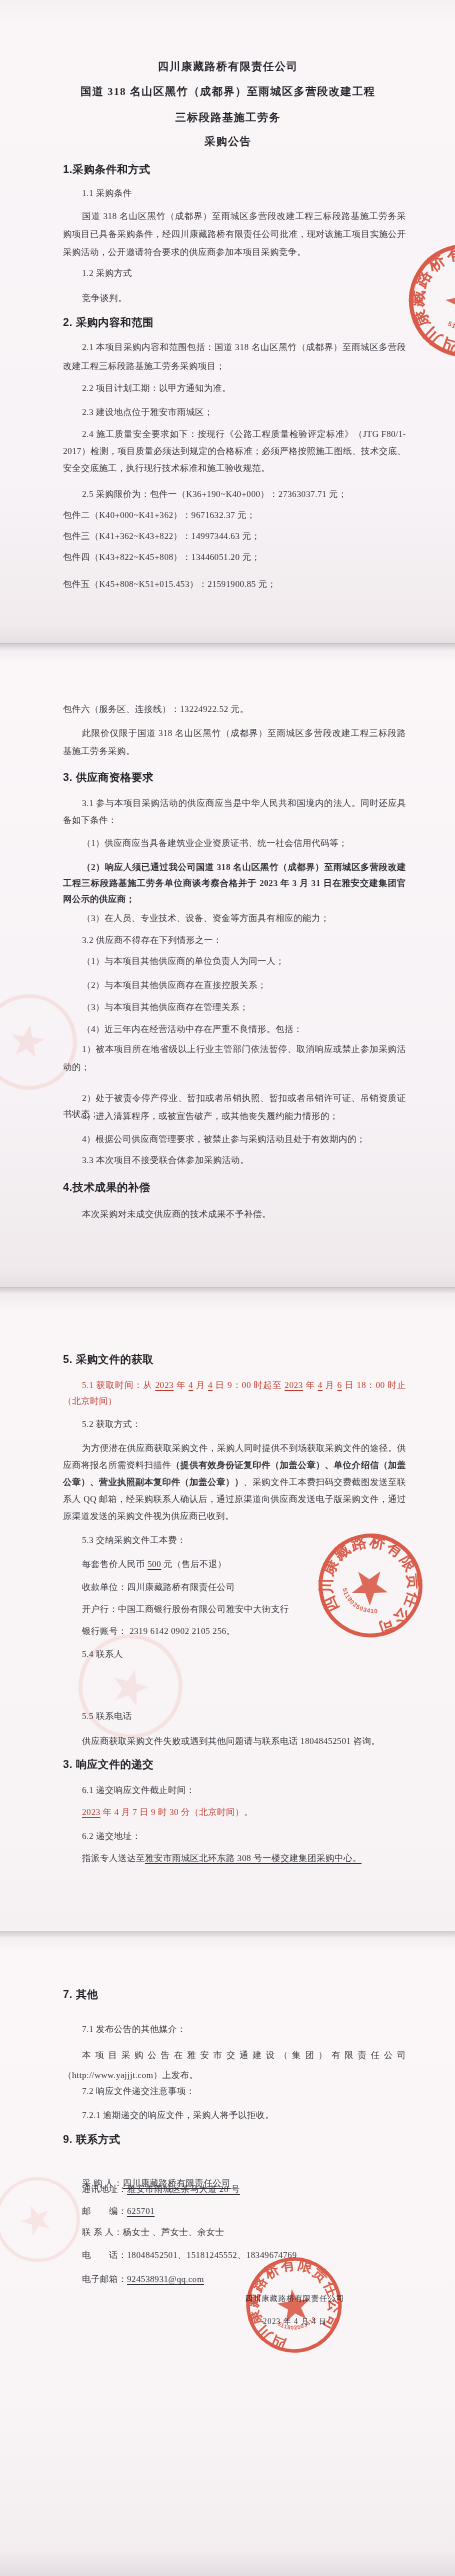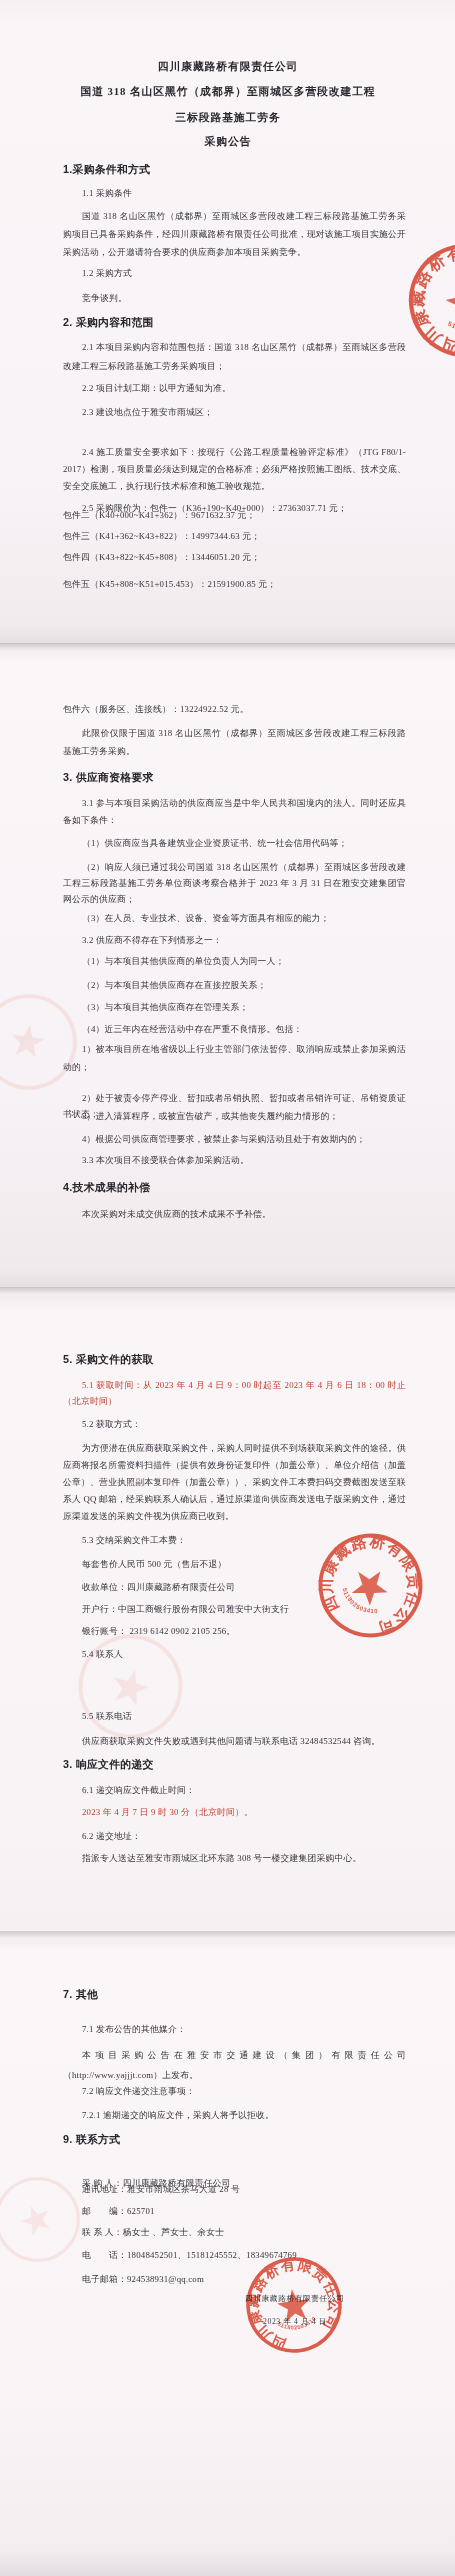--- a/index.html
+++ b/index.html
@@ -18,22 +18,22 @@
          letter-spacing:0.2px; color:#34333a; text-align:justify; }
   .ind { text-indent:19px; }
   .lh28 { line-height:16px; } .lh29 { line-height:16.5px; } .lh30 { line-height:17px; }
   .lh32 { line-height:18px; } .lh33 { line-height:19px; } .lh35 { line-height:20px; }
 
   .h { font-family:"Liberation Sans","DejaVu Sans",sans-serif; font-weight:700;
        font-size:10.8px; color:#26252b; letter-spacing:0.3px; text-align:left; }
   .tt { left:0; right:0; text-align:center; font-weight:700; font-size:10.8px;
         letter-spacing:0.9px; color:#2a2930; text-indent:0; }
   .red { color:#c23a2c; }
-  .b { font-weight:400; }
-  .u { text-underline-offset:2.3px; text-decoration-thickness:0.6px; }
+  .b { font-weight:700; }
+  .u { text-decoration:underline; text-underline-offset:2.3px; text-decoration-thickness:0.6px; }
   .sig { position:absolute; font-size:7.7px; color:#3a3a41; letter-spacing:0.6px; }
 
   .seal { position:absolute; mix-blend-mode:multiply; opacity:.88; }
   .seal--bleed { opacity:.11; filter:blur(0.7px); }
   .seal .ring { fill:none; stroke:#dc4a33; stroke-width:7; }
   .seal .star { fill:#dc4a33; fill-opacity:.92; }
   .seal text { font-family:"Liberation Sans","DejaVu Sans",sans-serif; font-weight:700; fill:#dc4a33; }
   .seal .ringtext { font-size:28px; letter-spacing:2.5px; }
   .seal .digits { font-size:11px; letter-spacing:1px; }
 
@@ -54,22 +54,22 @@
     <div class="blk h" style="top:161px">1.采购条件和方式</div>
     <div class="blk ind" style="top:185px">1.1 采购条件</div>
     <div class="blk ind lh32" style="top:207px">国道 318 名山区黑竹（成都界）至雨城区多营段改建工程三标段路基施工劳务采购项目已具备采购条件，经四川康藏路桥有限责任公司批准，现对该施工项目实施公开采购活动，公开邀请符合要求的供应商参加本项目采购竞争。</div>
     <div class="blk ind" style="top:265px">1.2 采购方式</div>
     <div class="blk ind" style="top:290px">竞争谈判。</div>
 
     <div class="blk h" style="top:314px">2. 采购内容和范围</div>
     <div class="blk ind lh33" style="top:338px">2.1 本项目采购内容和范围包括：国道 318 名山区黑竹（成都界）至雨城区多营段改建工程三标段路基施工劳务采购项目；</div>
     <div class="blk ind" style="top:380px">2.2 项目计划工期：以甲方通知为准。</div>
     <div class="blk ind" style="top:404px">2.3 建设地点位于雅安市雨城区；</div>
-    <div class="blk ind lh30" style="top:444px">2.4 施工质量安全要求如下：按现行《公路工程质量检验评定标准》（JTG F80/1-2017）检测，项目质量必须达到规定的合格标准；必须严格按照施工图纸、技术交底、安全交底施工，执行现行技术标准和施工验收规范。</div>
-    <div class="blk ind" style="top:500px">2.5 采购限价为：包件一（K36+190~K40+000）：27363037.71 元；</div>
+    <div class="blk ind lh30" style="top:426px">2.4 施工质量安全要求如下：按现行《公路工程质量检验评定标准》（JTG F80/1-2017）检测，项目质量必须达到规定的合格标准；必须严格按照施工图纸、技术交底、安全交底施工，执行现行技术标准和施工验收规范。</div>
+    <div class="blk ind" style="top:486px">2.5 采购限价为：包件一（K36+190~K40+000）：27363037.71 元；</div>
     <div class="blk" style="top:507px">包件二（K40+000~K41+362）：9671632.37 元；</div>
     <div class="blk" style="top:528px">包件三（K41+362~K43+822）：14997344.63 元；</div>
     <div class="blk" style="top:549px">包件四（K43+822~K45+808）：13446051.20 元；</div>
     <div class="blk" style="top:576px">包件五（K45+808~K51+015.453）：21591900.85 元；</div>
 
     <svg class="seal" style="left:405px;top:240px;transform:rotate(-12deg)" width="121" height="121" viewBox="0 0 200 200">
       <circle class="ring" cx="100" cy="100" r="90"></circle>
       <path id="arc1" d="M 100,170 a 70,70 0 1 1 0.01,0" fill="none"></path>
       <text class="ringtext">
         <textPath href="#arc1" startOffset="5%">四川康藏路桥有限责任公司</textPath>
@@ -116,21 +116,21 @@
     <div class="blk ind lh28 red" style="top:89px"><span>5.1 获取时间：从 </span><span class="u">2023</span><span> 年 </span><span class="u">4</span><span> 月 </span><span class="u">4</span><span> 日 9：00 时起至 </span><span class="u">2023</span><span> 年 </span><span class="u">4</span><span> 月 </span><span class="u">6</span><span> 日 18：00 时止（北京时间）</span></div>
     <div class="blk ind" style="top:128px">5.2 获取方式：</div>
     <div class="blk ind lh30" style="top:152px"><span>为方便潜在供应商获取采购文件，采购人同时提供不到场获取采购文件的途径。供应商将报名所需资料扫描件</span><span class="b">（提供有效身份证复印件（加盖公章）、单位介绍信（加盖公章）、营业执照副本复印件（加盖公章））</span><span>、采购文件工本费扫码交费截图发送至联系人 QQ 邮箱，经采购联系人确认后，通过原渠道向供应商发送电子版采购文件，通过原渠道发送的采购文件视为供应商已收到。</span></div>
     <div class="blk ind" style="top:244px">5.3 交纳采购文件工本费：</div>
     <div class="blk ind" style="top:268px"><span>每套售价人民币 </span><span class="u">500</span><span> 元（售后不退）</span></div>
     <div class="blk ind" style="top:291px">收款单位：四川康藏路桥有限责任公司</div>
     <div class="blk ind" style="top:313px">开户行：中国工商银行股份有限公司雅安中大街支行</div>
     <div class="blk ind" style="top:335px">银行账号： 2319 6142 0902 2105 256。</div>
     <div class="blk ind" style="top:358px">5.4 联系人</div>
     <div class="blk ind" style="top:420px">5.5 联系电话</div>
-    <div class="blk ind" style="top:445px">供应商获取采购文件失败或遇到其他问题请与联系电话 32484532544 咨询。</div>
+    <div class="blk ind" style="top:445px">供应商获取采购文件失败或遇到其他问题请与联系电话 18048452501 咨询。</div>
 
     <div class="blk h" style="top:468px">3. 响应文件的递交</div>
     <div class="blk ind" style="top:494px">6.1 递交响应文件截止时间：</div>
     <div class="blk ind red" style="top:516px"><span class="u">2023</span><span> 年 4 月 7 日 9 时 30 分（北京时间）。</span></div>
     <div class="blk ind" style="top:540px">6.2 递交地址：</div>
     <div class="blk ind" style="top:562px"><span>指派专人送达至</span><span class="u">雅安市雨城区北环东路 308 号一楼交建集团采购中心。</span></div>
 
     <svg class="seal" style="left:315px;top:242px;transform:rotate(35deg)" width="111" height="111" viewBox="0 0 200 200">
       <circle class="ring" cx="100" cy="100" r="90"></circle>
       <path id="arc3" d="M 100,170 a 70,70 0 1 1 0.01,0" fill="none"></path>

